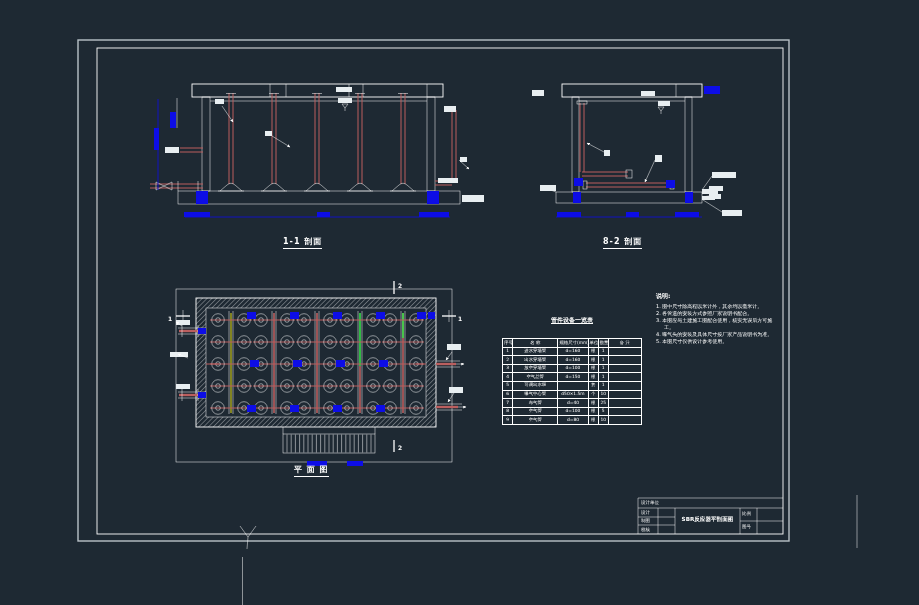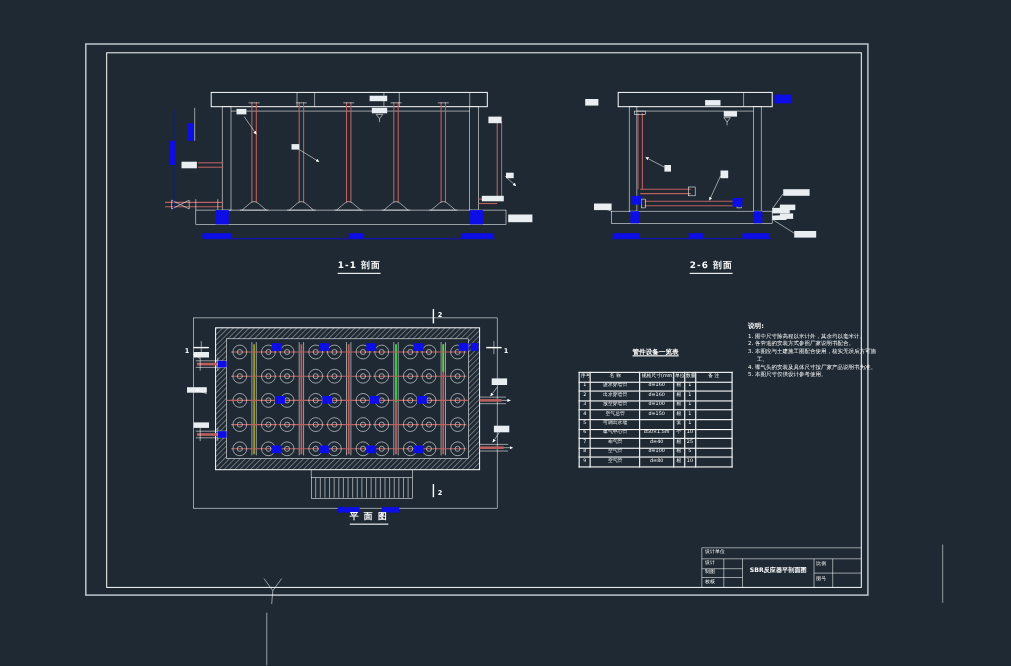--- a/index.html
+++ b/index.html
@@ -11,21 +11,21 @@
   .lnb {stroke:var(--line,#fff);stroke-width:1.3;fill:none;}
   .lnt {stroke:var(--line,#fff);stroke-width:0.5;fill:none;}
   .fr  {stroke:#b9c2c8;stroke-width:1.4;fill:none;}
   .pipe{stroke:var(--pipe,#bb5f5f);stroke-width:1;fill:none;}
   .pipew{stroke:var(--pipe,#bb5f5f);stroke-width:2.4;fill:none;}
   .dimln{stroke:var(--dim,#0d0de6);stroke-width:0.8;fill:none;}
   .blue{fill:var(--dim,#0d0de6);}
   .wblob{fill:#e8eef1;}
   .cutnum{fill:#fff;font-size:6px;font-weight:bold;}
   
-  .ovl{position:absolute;color:#fff;white-space:nowrap;margin-left:24px;}
+  .ovl{position:absolute;color:#fff;white-space:nowrap;}
   .viewlabel{font-size:8px;font-weight:bold;letter-spacing:1px;border-bottom:1.4px solid #fff;padding-bottom:1px;}
   .notes{width:120px;white-space:normal;}
   .notes .nt{font-size:6px;font-weight:bold;margin-bottom:2px;}
   .notes .ni{font-size:5px;line-height:6.2px;padding-left:8px;text-indent:-8px;margin-bottom:1px;}
   .tbl-title{font-size:6px;font-weight:bold;text-decoration:underline;width:140px;text-align:center;}
   table.parts{border-collapse:collapse;table-layout:fixed;width:140px;background:transparent;}
   table.parts td,table.parts th{border:0.6px solid #fff;color:#fff;font-size:4.4px;font-weight:normal;
     line-height:4.6px;padding:0 1px;height:8.6px;overflow:hidden;text-align:center;box-sizing:border-box;}
   .tbt{position:absolute;color:#fff;font-size:4.5px;line-height:5px;white-space:nowrap;}
   .tbt.big{font-size:5.6px;font-weight:bold;width:65px;text-align:center;}
@@ -459,21 +459,21 @@
         <line x1="272" y1="136" x2="290" y2="147" class="lnt" marker-end="url(#arw)"></line>
         <line x1="459" y1="160" x2="469" y2="169" class="lnt" marker-end="url(#arw)"></line>
         <line x1="182" y1="326" x2="176" y2="322" class="lnt" marker-end="url(#arw)"></line>
         <line x1="188" y1="358" x2="178" y2="354" class="lnt" marker-end="url(#arw)"></line>
         <line x1="452" y1="352" x2="446" y2="360" class="lnt" marker-end="url(#arw)"></line>
         <line x1="454" y1="393" x2="448" y2="402" class="lnt" marker-end="url(#arw)"></line>
       </g>
   </svg>
 
   <div class="ovl viewlabel" style="left:283px;top:236px;">1-1 剖面</div>
-  <div class="ovl viewlabel" style="left:603px;top:236px;">2-6 剖面</div>
+  <div class="ovl viewlabel" style="left:603px;top:236px;">8-2 剖面</div>
   <div class="ovl viewlabel" style="left:294px;top:464px;">平 面 图</div>
 
   <div class="ovl tbl-title" style="left:502px;top:316px;">管件设备一览表</div>
   <div class="ovl" style="left:502px;top:338px;">
     <table class="parts">
       <colgroup>
         <col style="width:10px">
           <col style="width:45px">
           <col style="width:30px">
         <col style="width:10px">

